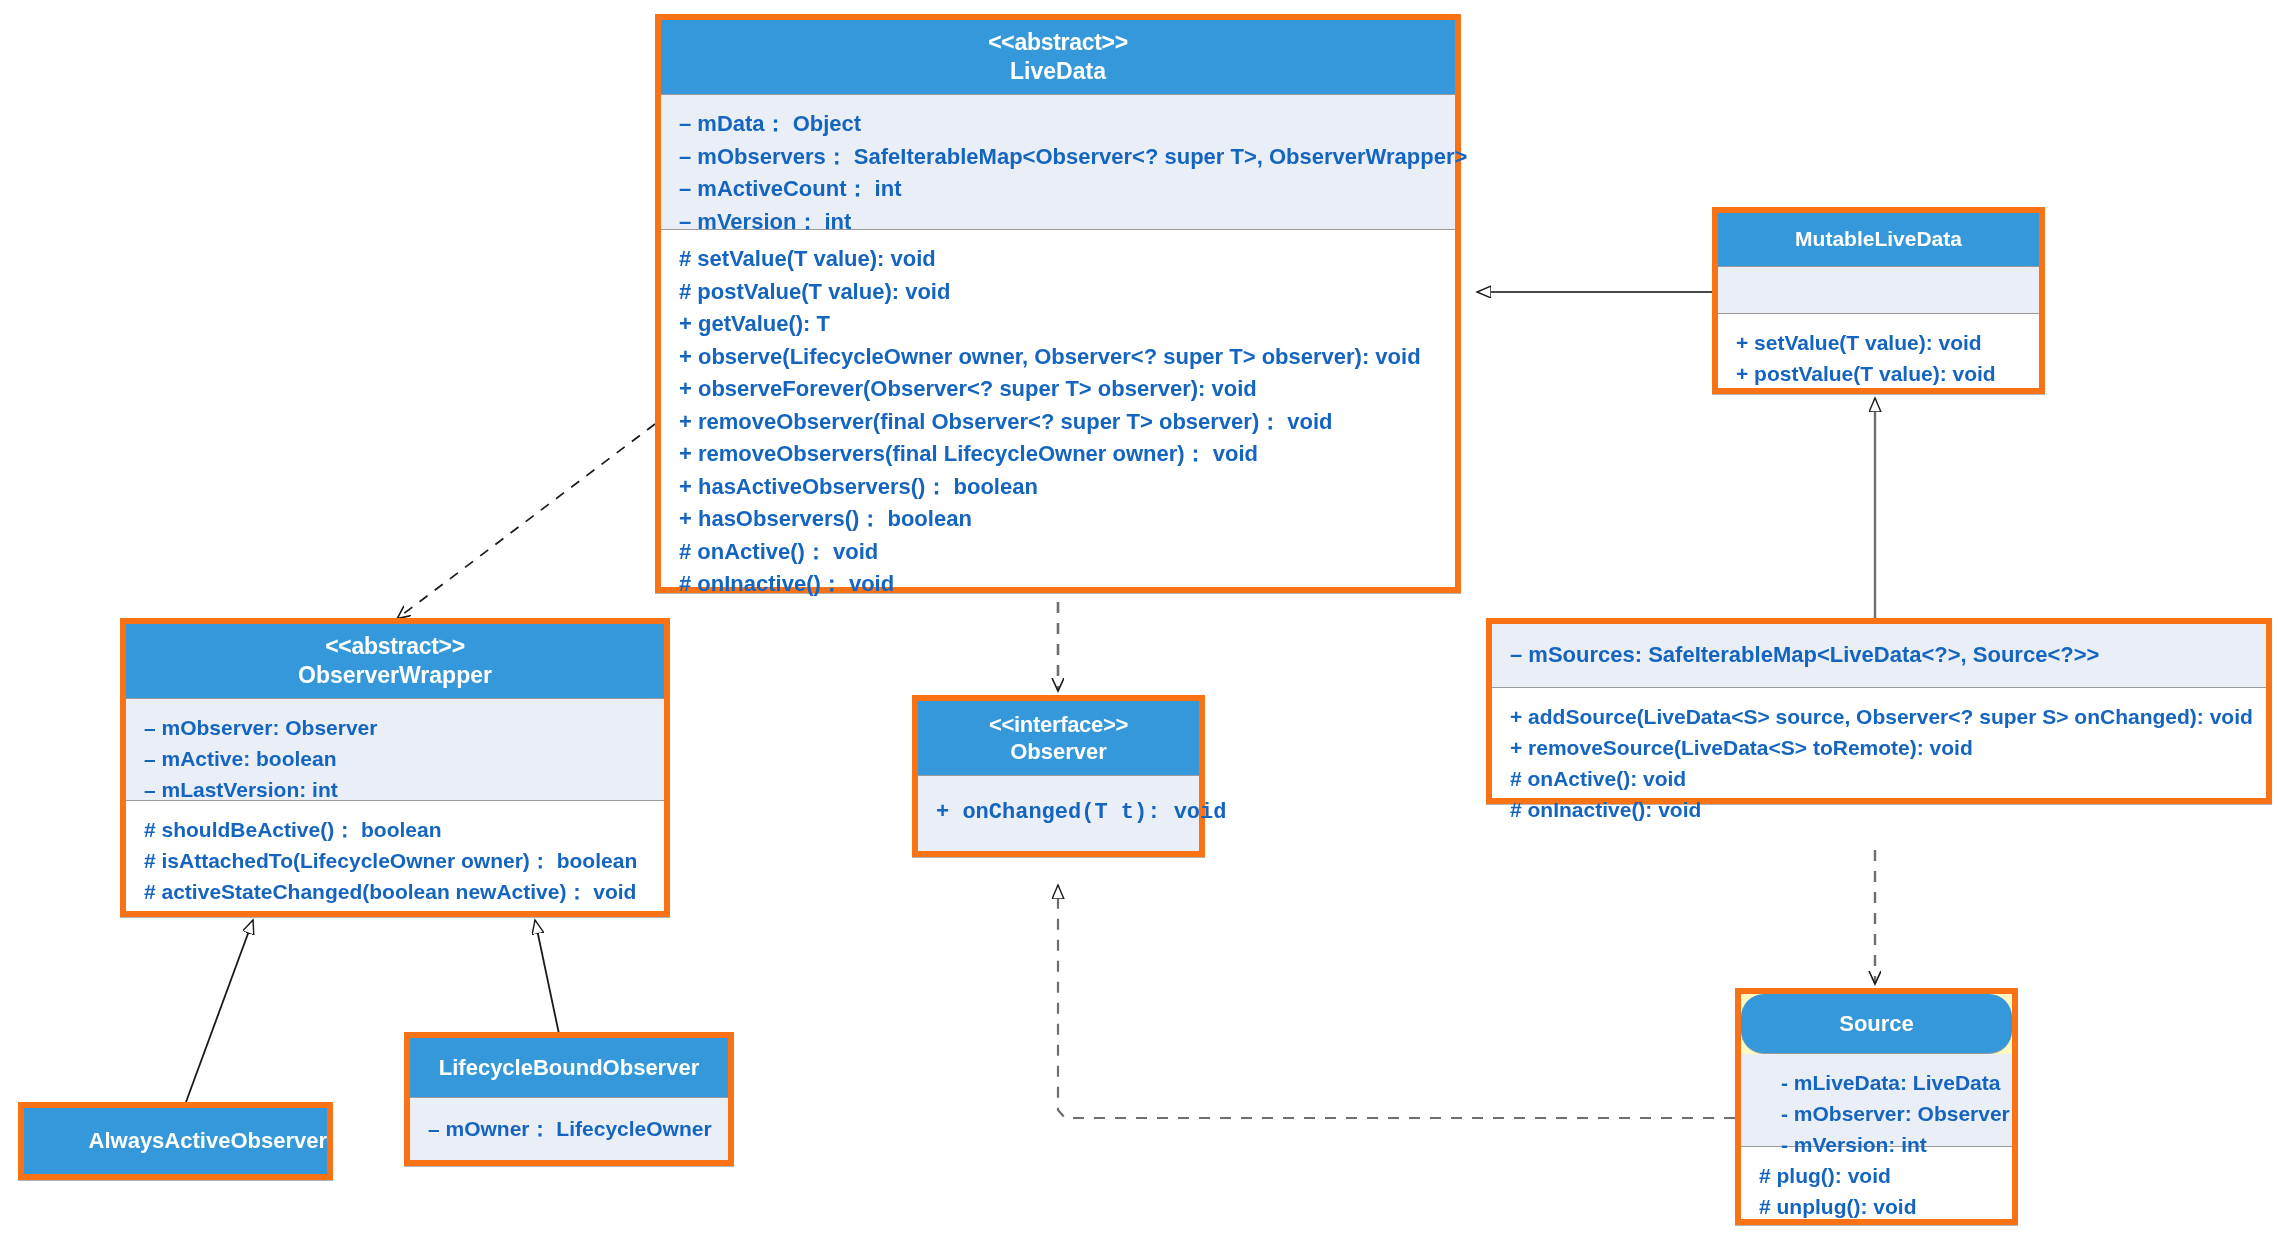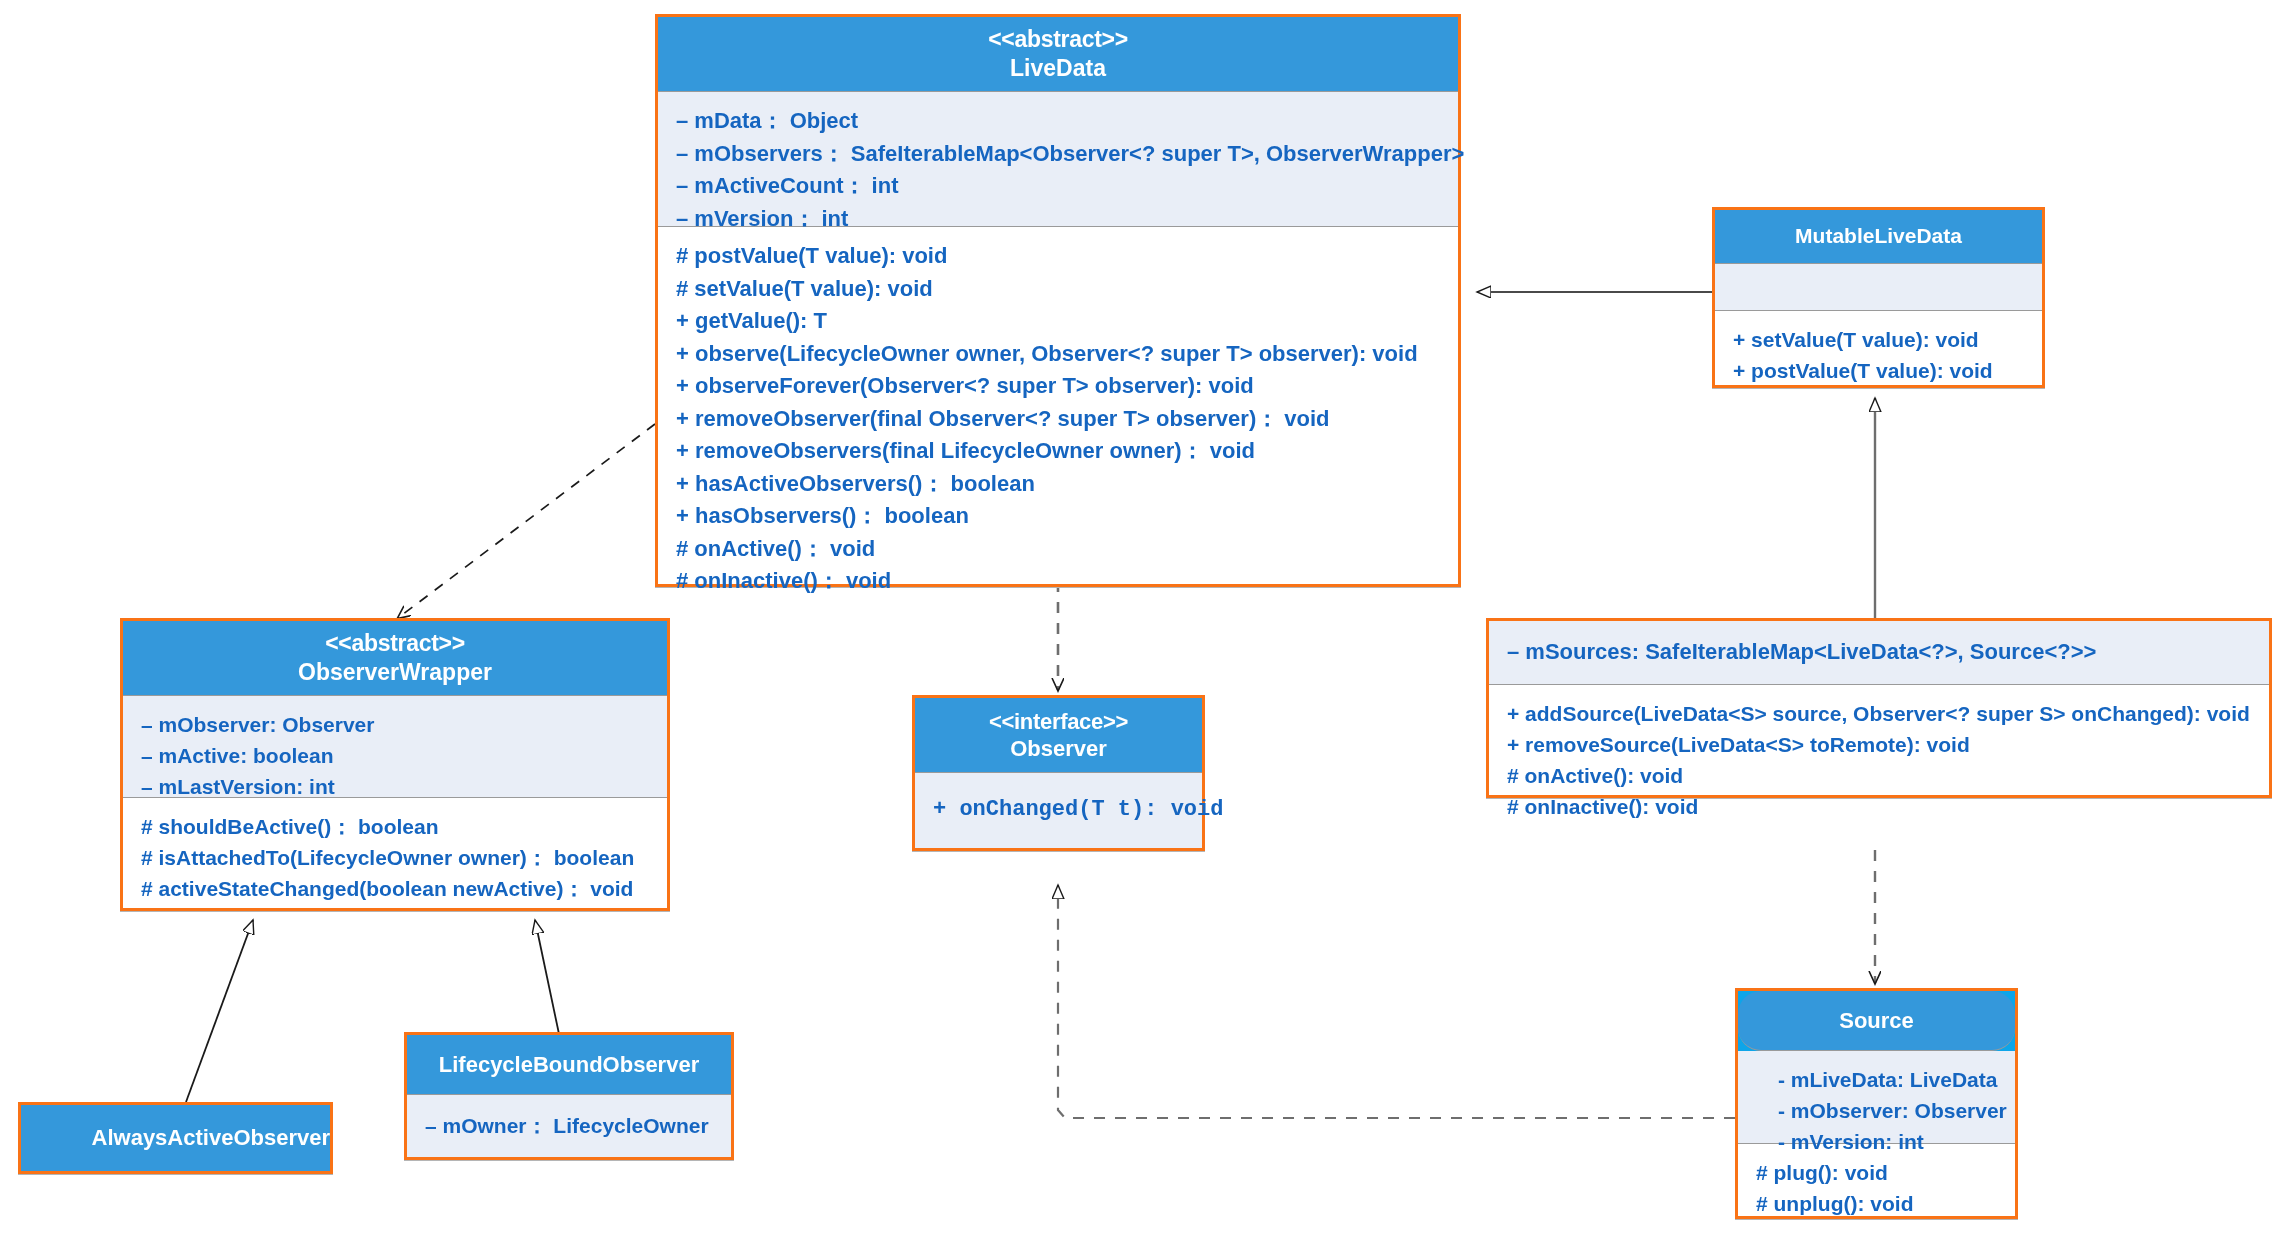--- a/index.html
+++ b/index.html
@@ -19,22 +19,22 @@
     position: absolute;
     left: 0; top: 0;
     width: 2278px;
     height: 1258px;
   }
 
   
   .uml-class {
     position: absolute;
     box-sizing: border-box;
-    border: 3px solid #f97316;
-    background: #0ea5e9;
+    border: 6px solid #f97316;
+    background: #fef9c3;
     box-shadow: 0 1px 0 #b5b5b5;
     z-index: 5;
   }
   .uml-header {
     background: #3498db;
     color: #ffffff;
     text-align: center;
     font-weight: bold;
     line-height: 1.25;
     border-bottom: 1px solid #9a9a9a;
@@ -176,22 +176,22 @@
       <span class="stereo">&lt;&lt;abstract&gt;&gt;</span>
       <span class="cname">LiveData</span>
     </div>
     <div class="uml-attrs fs-22">
       <div>– mData： Object</div>
       <div>– mObservers： SafeIterableMap&lt;Observer&lt;? super T&gt;, ObserverWrapper&gt;</div>
       <div>– mActiveCount： int</div>
       <div>– mVersion： int</div>
     </div>
     <div class="uml-ops fs-22">
+      <div># setValue(T value): void</div>
       <div># postValue(T value): void</div>
-      <div># setValue(T value): void</div>
       <div>+ getValue(): T</div>
       <div>+ observe(LifecycleOwner owner, Observer&lt;? super T&gt; observer): void</div>
       <div>+ observeForever(Observer&lt;? super T&gt; observer): void</div>
       <div>+ removeObserver(final Observer&lt;? super T&gt; observer)：  void</div>
       <div>+ removeObservers(final LifecycleOwner owner)：  void</div>
       <div>+ hasActiveObservers()： boolean</div>
       <div>+ hasObservers()： boolean</div>
       <div># onActive()： void</div>
       <div># onInactive()： void</div>
     </div>

